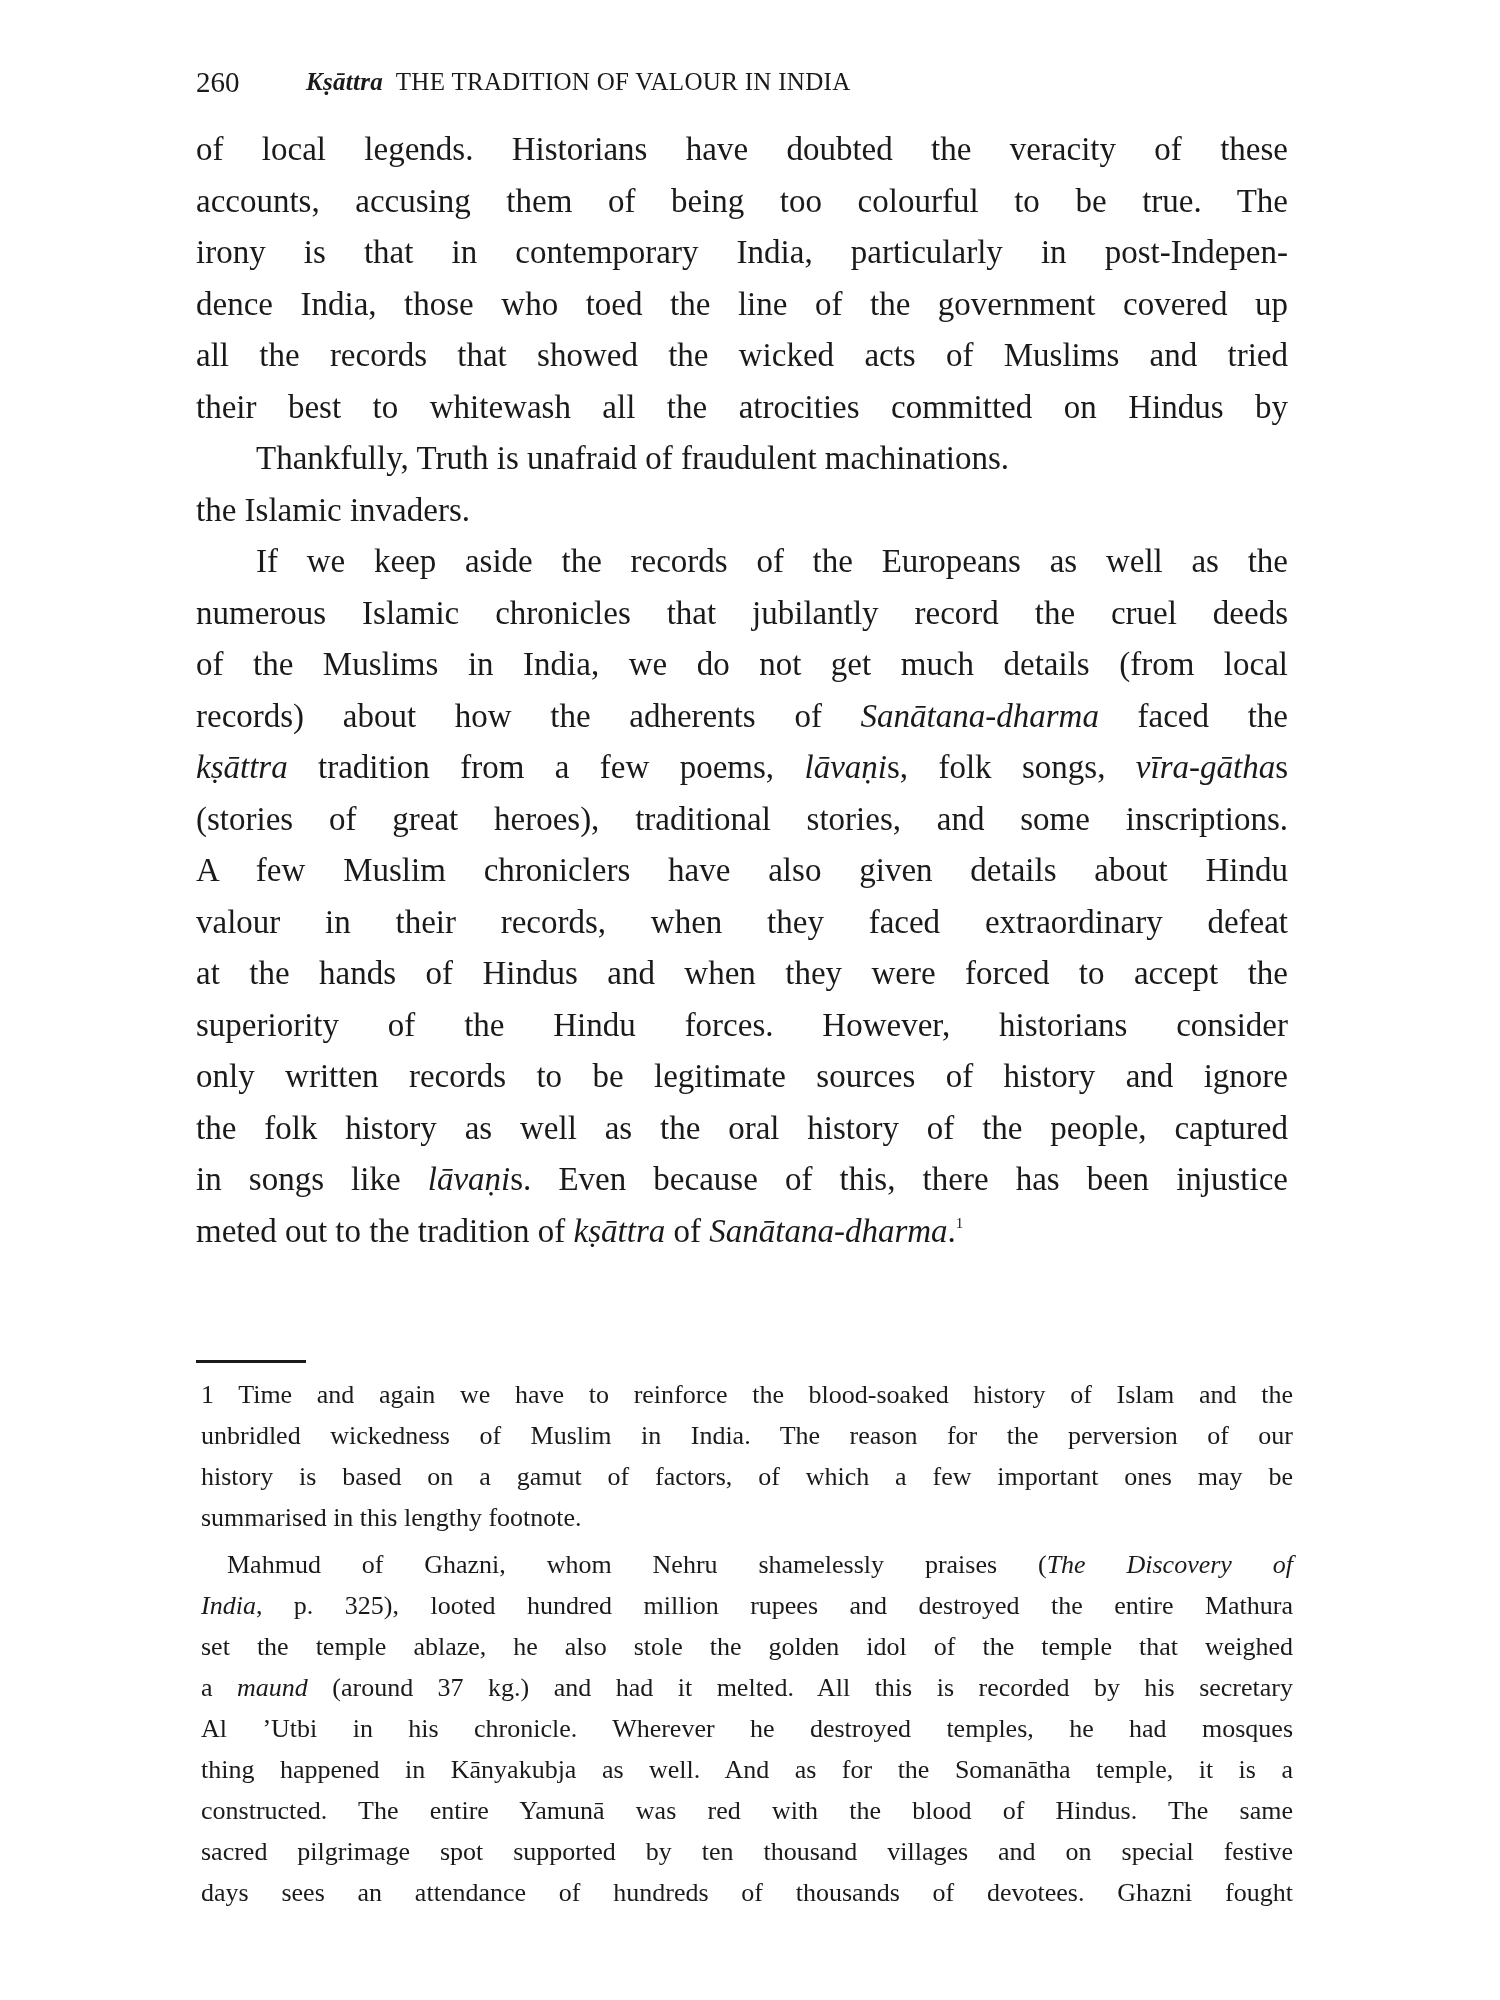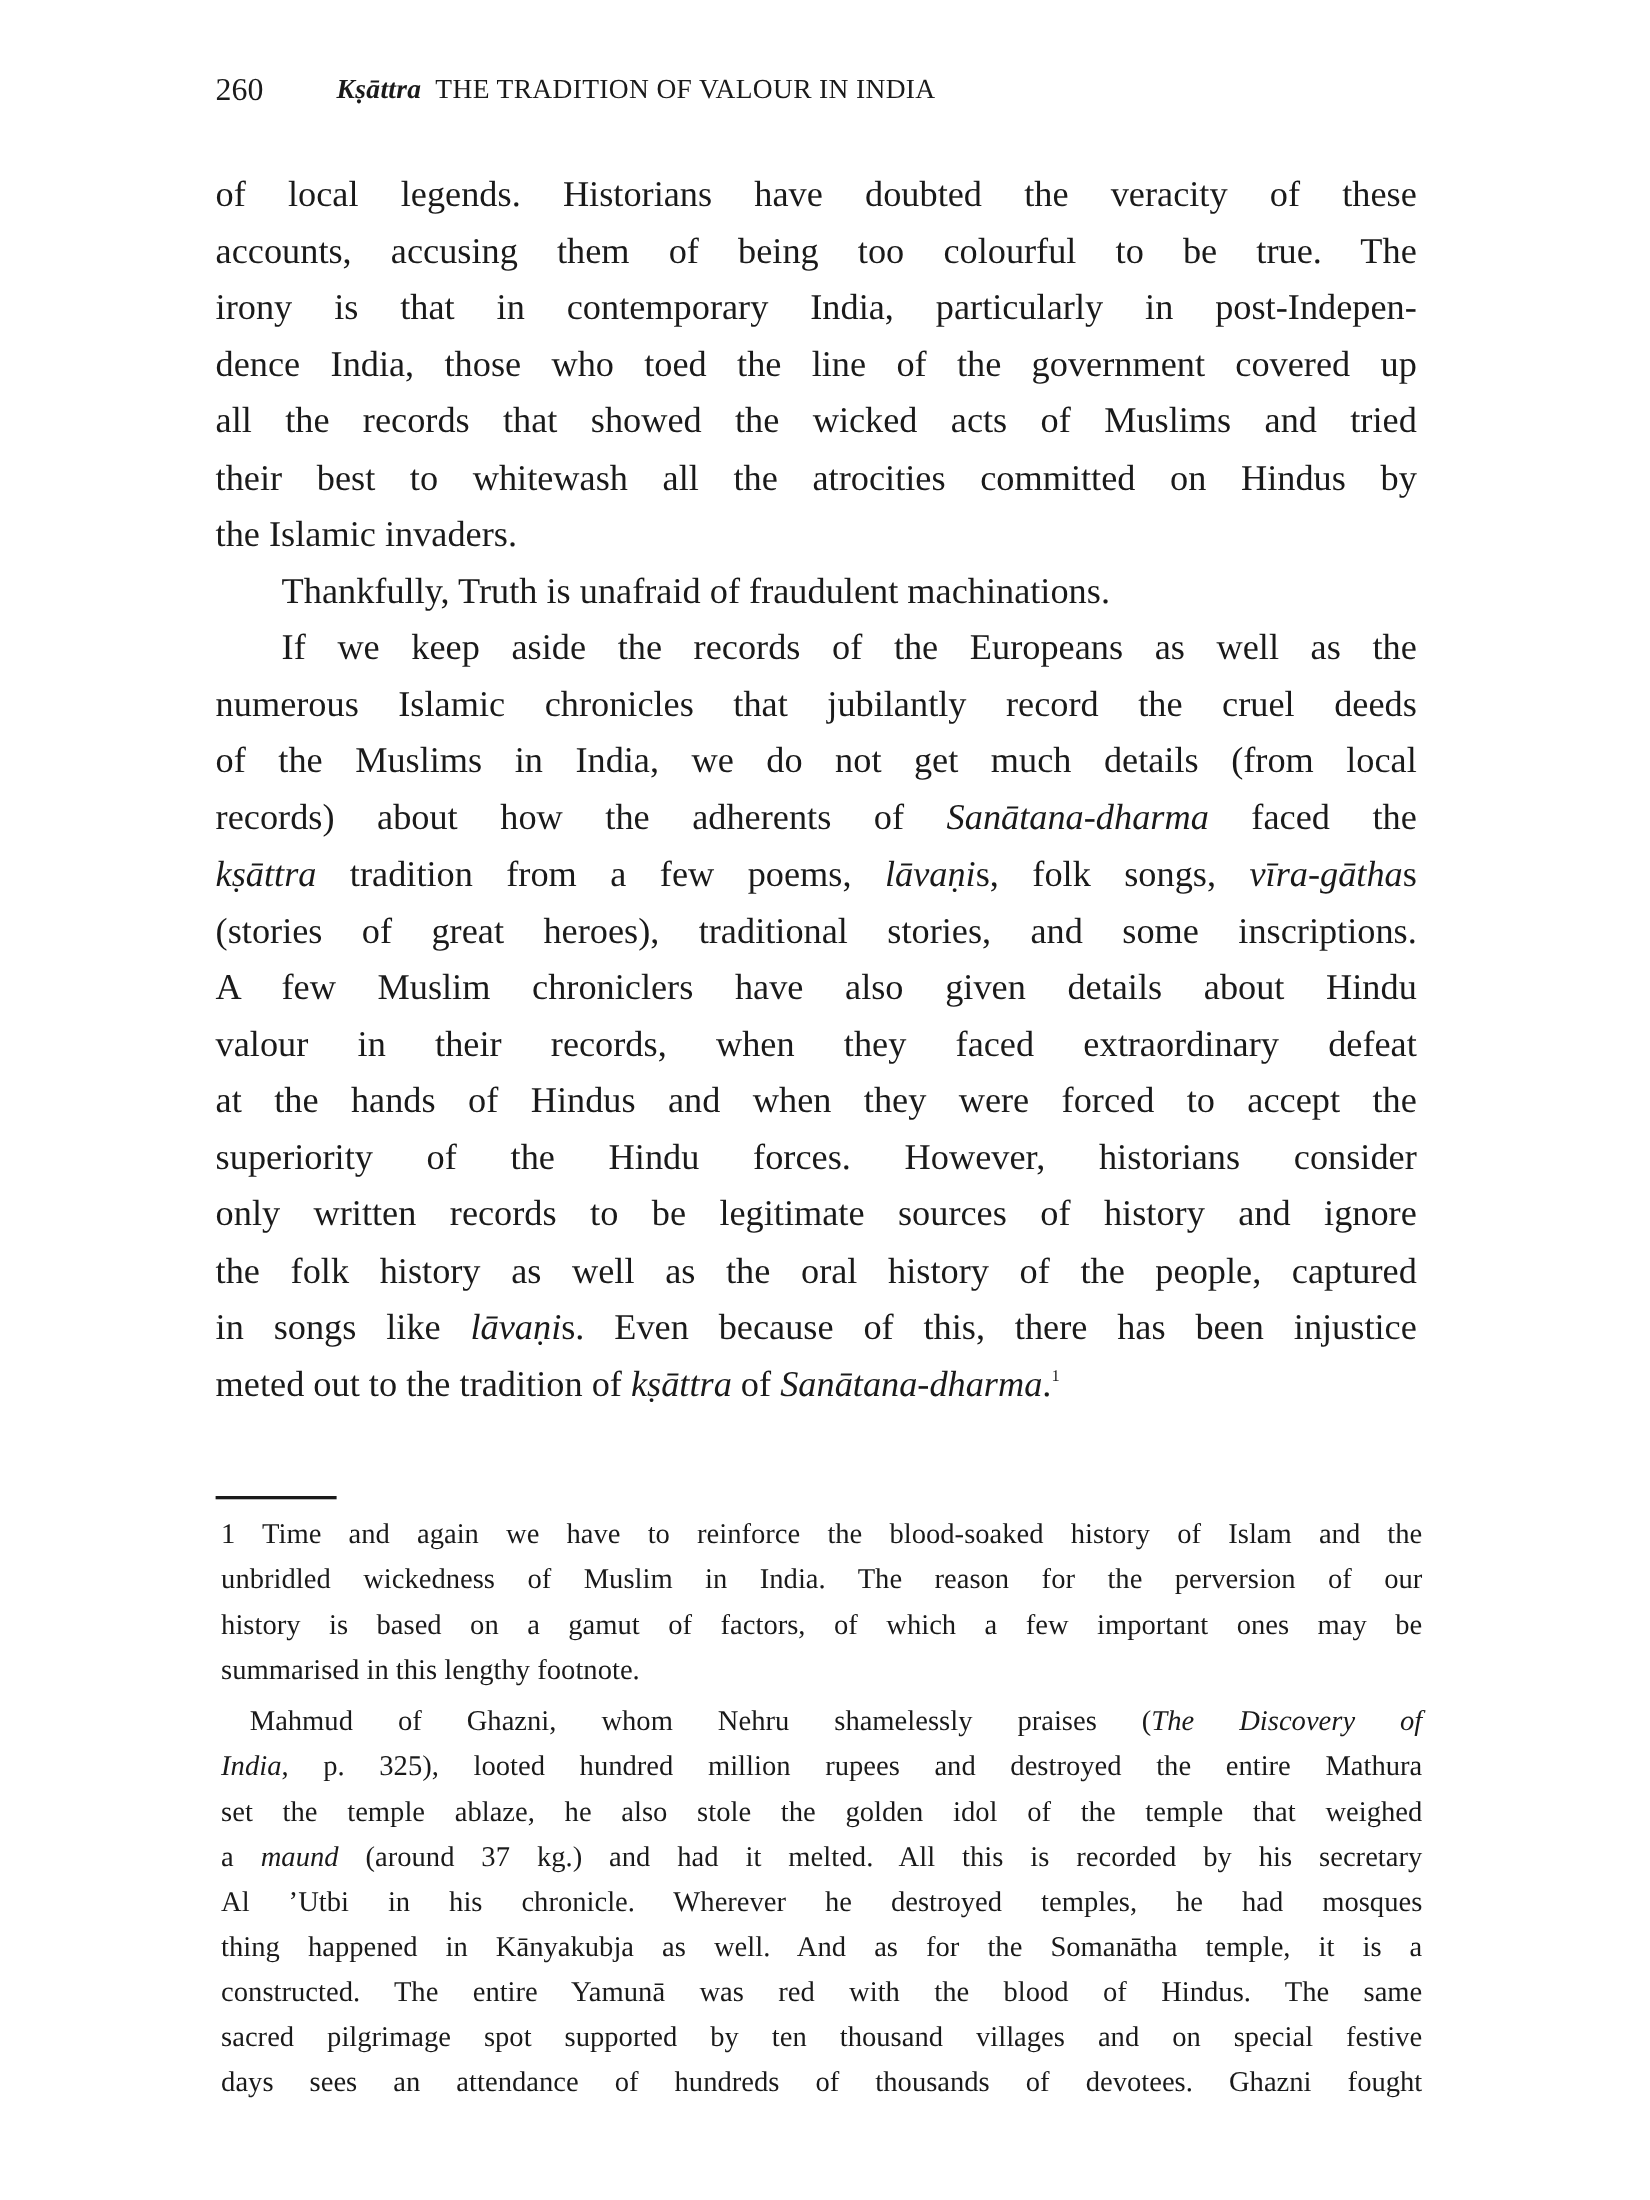--- a/index.html
+++ b/index.html
@@ -2,21 +2,21 @@
 <html><head>
 <meta charset="utf-8">
 <style>
   html, body { margin: 0; padding: 0; background: #ffffff; }
   body { width: 1500px; height: 2000px; position: relative; overflow: hidden; color: #1a1a1a; font-family: "Liberation Serif", "DejaVu Serif", serif; }
   .page { position: absolute; left: 0; top: 0; width: 1200px; height: 2000px; }
   .running-head { position: absolute; top: 66px; left: 196px; width: 1092px; height: 40px; font-size: 29px; }
   .page-number { position: absolute; left: 0; top: 0; }
   .head-title { position: absolute; left: 110px; top: 2px; font-size: 25px; letter-spacing: 0.3px; text-align: center; }
   .head-title .it { font-style: italic; font-weight: bold; }
-  .body { position: absolute; left: 196px; top: 152px; width: 1092px; }
+  .body { position: absolute; left: 196px; top: 124px; width: 1092px; }
   .line { display: block; height: 51.5px; line-height: 51.5px; font-size: 33px; text-align: justify; text-align-last: justify; white-space: nowrap; overflow: visible; }
   .line.last { text-align-last: left; }
   .line.indent { padding-left: 60px; }
   .it { font-style: italic; }
   sup.fn { font-size: 15px; vertical-align: top; line-height: 1; position: relative; top: 10px; }
   .rule { position: absolute; left: 196px; top: 1360px; width: 110px; height: 3px; background: #1a1a1a; }
   .footnotes { position: absolute; left: 201px; top: 1374px; width: 1092px; }
   .fline { display: block; height: 41px; line-height: 41px; font-size: 26px; text-align: justify; text-align-last: justify; white-space: nowrap; }
   .fline.last { text-align-last: left; }
   .fline.indent { padding-left: 26px; }
@@ -34,22 +34,22 @@
     <span class="head-title"><span class="it">Kṣāttra</span>&nbsp; <span>THE TRADITION OF VALOUR IN INDIA</span></span>
   </div>
 
   <div class="body">
     <span class="line">of local legends. Historians have doubted the veracity of these</span>
     <span class="line">accounts, accusing them of being too colourful to be true. The</span>
     <span class="line">irony is that in contemporary India, particularly in post-Indepen-</span>
     <span class="line">dence India, those who toed the line of the government covered up</span>
     <span class="line">all the records that showed the wicked acts of Muslims and tried</span>
     <span class="line">their best to whitewash all the atrocities committed on Hindus by</span>
+    <span class="line last indent">Thankfully, Truth is unafraid of fraudulent machinations.</span>
     <span class="line last">the Islamic invaders.</span>
-    <span class="line last indent">Thankfully, Truth is unafraid of fraudulent machinations.</span>
     <span class="line indent">If we keep aside the records of the Europeans as well as the</span>
     <span class="line">numerous Islamic chronicles that jubilantly record the cruel deeds</span>
     <span class="line">of the Muslims in India, we do not get much details (from local</span>
     <span class="line"><span style="white-space: pre;">records) about how the adherents of </span><span class="it" style="white-space: pre;">Sanātana-dharma</span><span style="white-space: pre;"> faced the</span></span>
     <span class="line"><span class="it" style="white-space: pre;">kṣāttra</span><span style="white-space: pre;"> tradition from a few poems, </span><span class="it" style="white-space: pre;">lāvaṇi</span><span style="white-space: pre;">s, folk songs, </span><span class="it" style="white-space: pre;">vīra-gātha</span><span style="white-space: pre;">s</span></span>
     <span class="line">(stories of great heroes), traditional stories, and some inscriptions.</span>
     <span class="line">A few Muslim chroniclers have also given details about Hindu</span>
     <span class="line">valour in their records, when they faced extraordinary defeat</span>
     <span class="line">at the hands of Hindus and when they were forced to accept the</span>
     <span class="line">superiority of the Hindu forces. However, historians consider</span>

